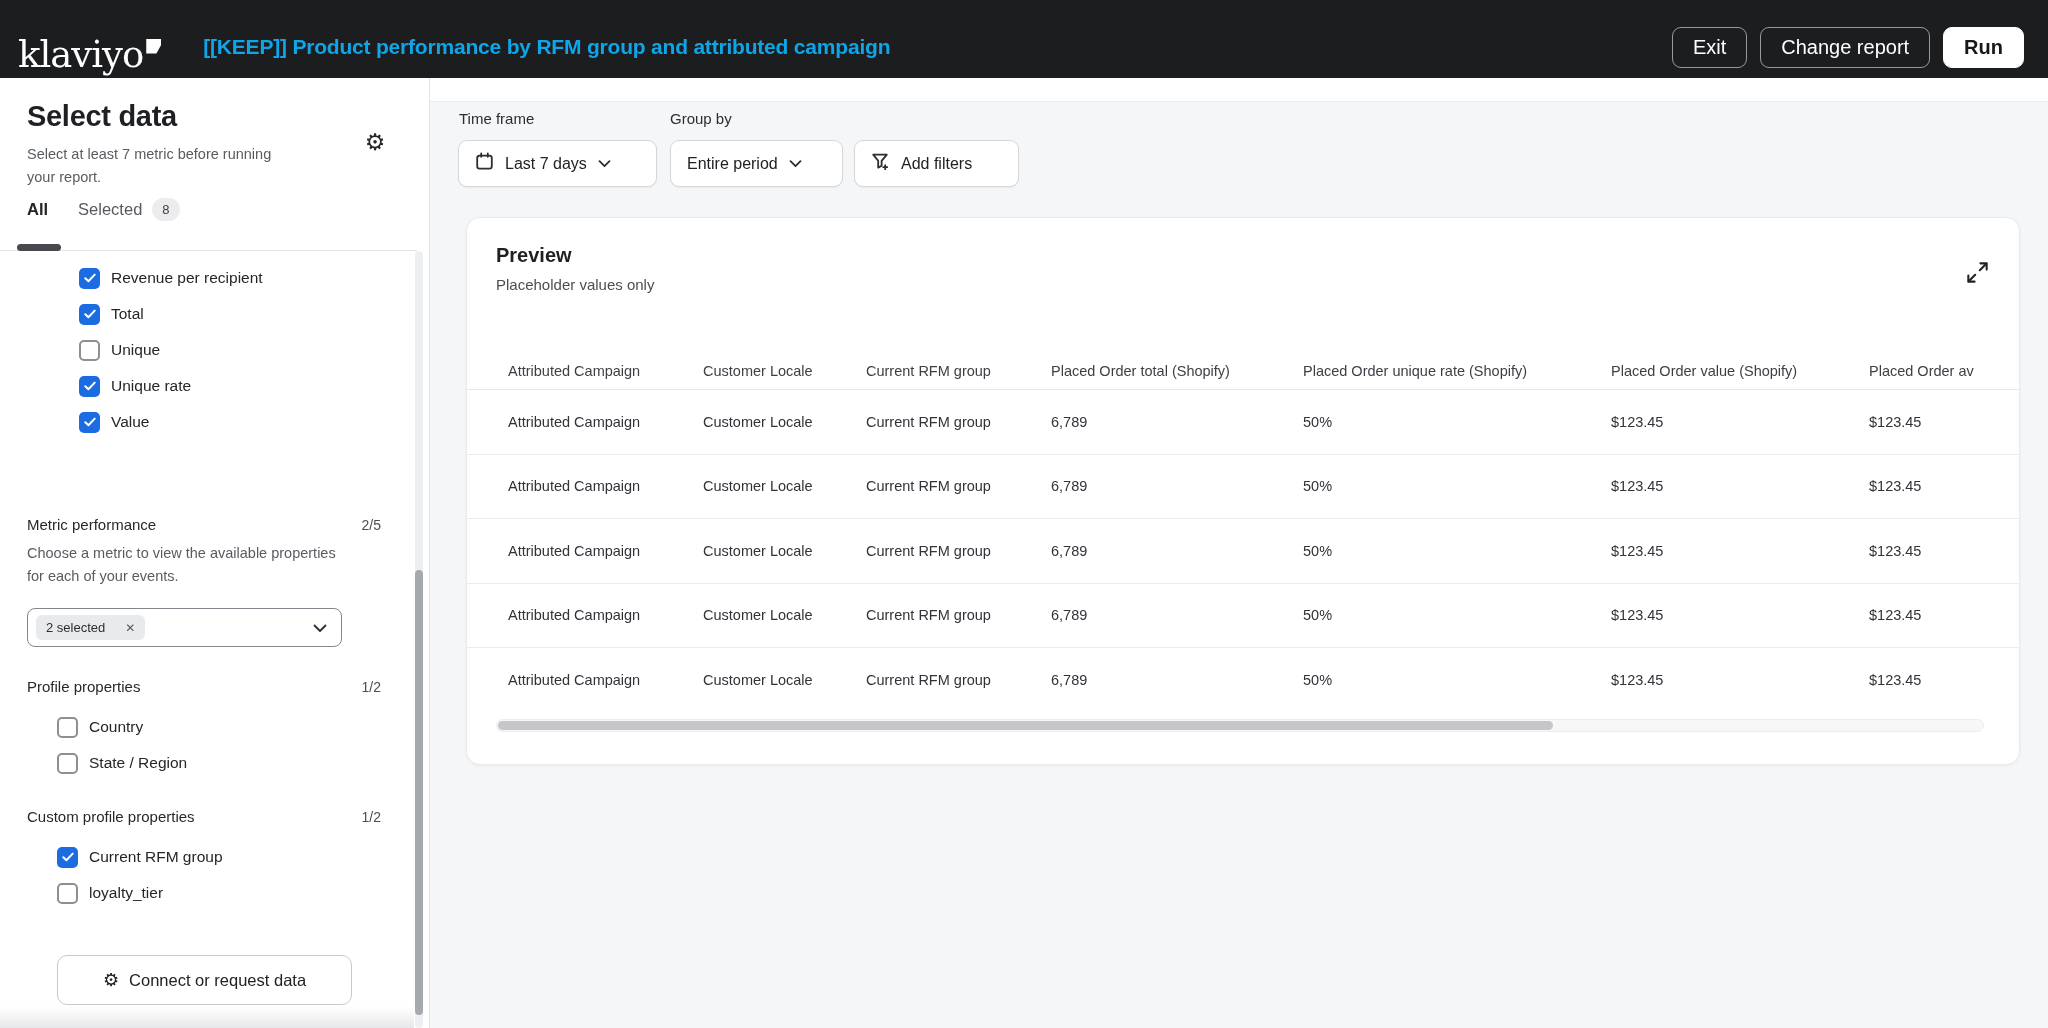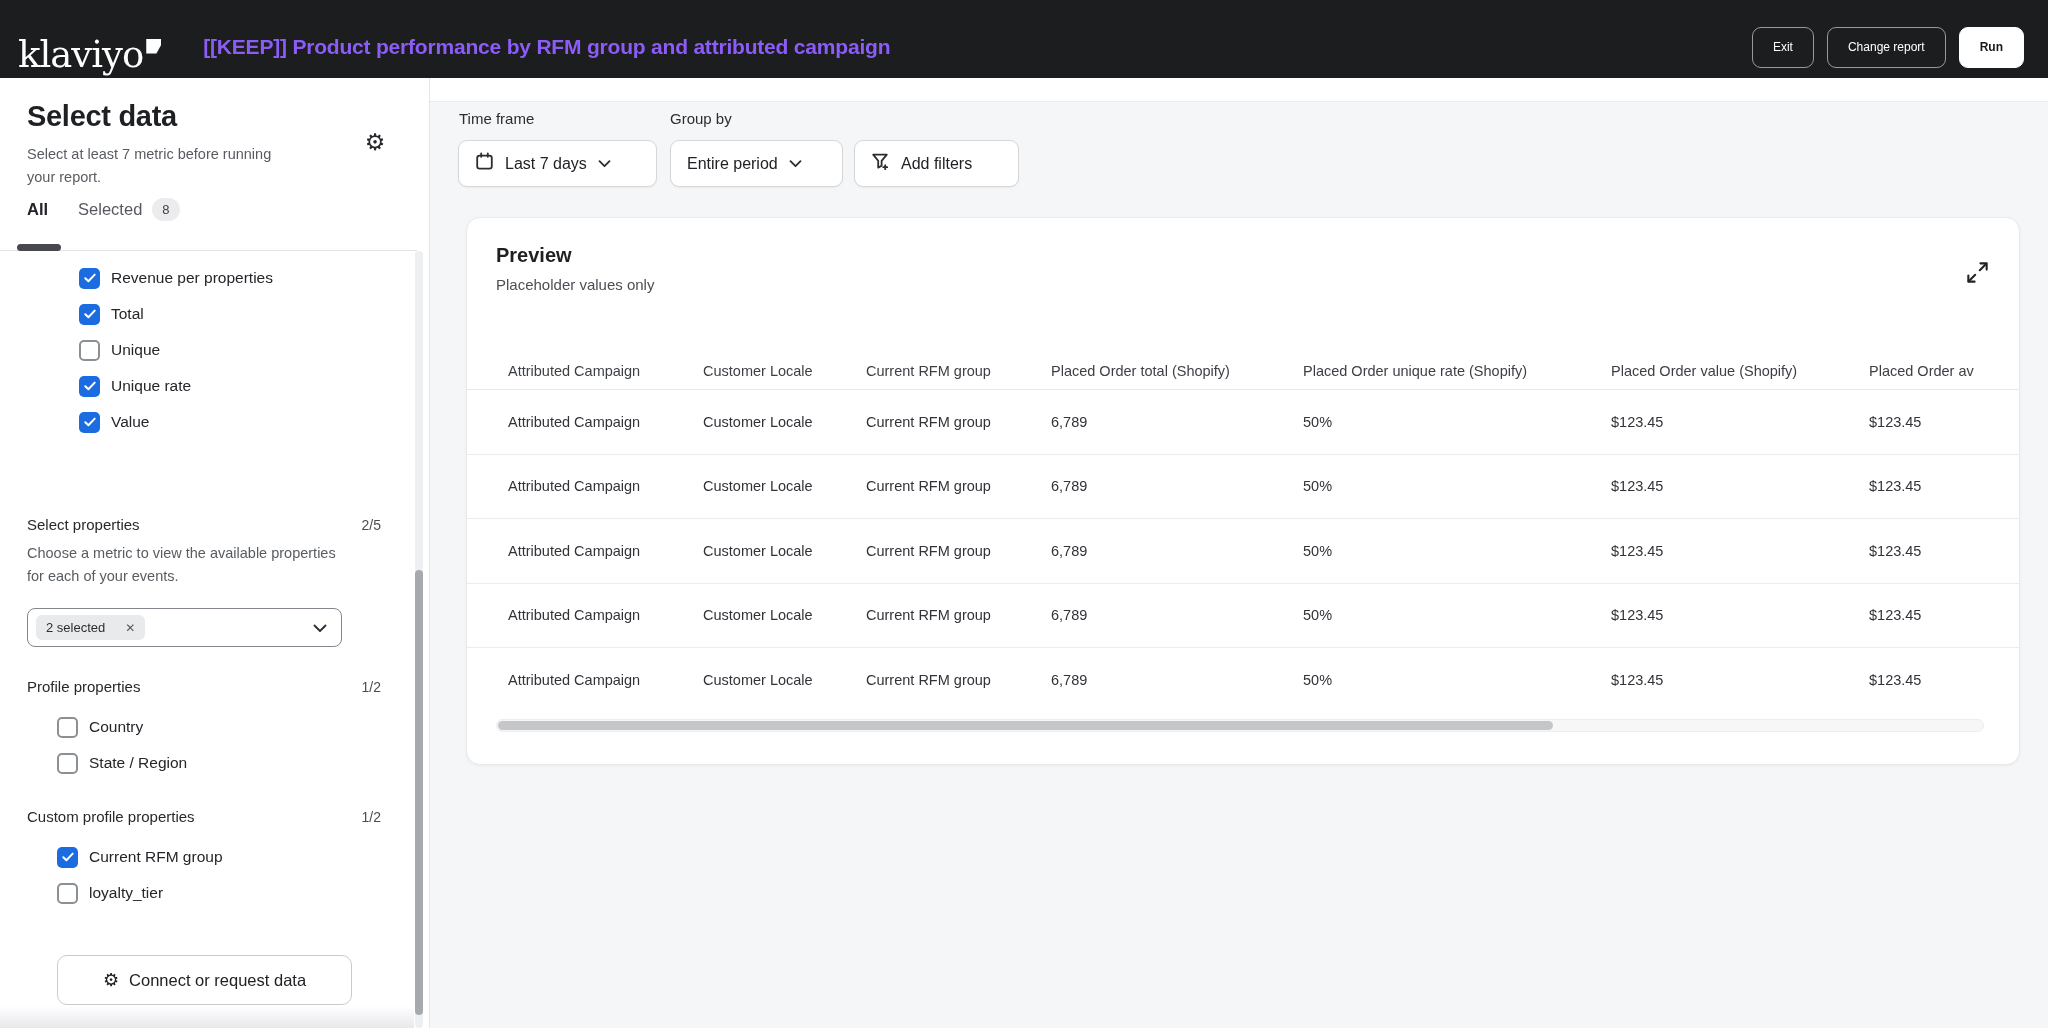--- a/index.html
+++ b/index.html
@@ -6,24 +6,24 @@
   html,body { background:#e9eaec; }
   body { font-family:"Liberation Sans", sans-serif; }
   .app { position:relative; width:2048px; height:1028px; background:#fff; overflow:hidden; }
 
   
   .topbar { position:absolute; top:0; left:0; width:2048px; height:94px; background:#1c1d1f; display:flex; align-items:center; }
   .logo-wrap { display:flex; align-items:flex-start; margin-left:18px; }
   .logo-text { color:#fff; font-family:"DejaVu Serif", serif; font-size:37px; letter-spacing:-1px; line-height:1; margin-top:14px; }
   .logo-flag { width:15px; height:15px; background:#fff; margin-left:3px; margin-top:17px;
                clip-path:polygon(0 0, 100% 0, 100% 42%, 68% 100%, 0 100%); }
-  .topbar-title { color:#8b5cf6; font-size:21px; font-weight:700; letter-spacing:-0.2px; margin-left:42px; }
+  .topbar-title { color:#0ea5e9; font-size:21px; font-weight:700; letter-spacing:-0.2px; margin-left:42px; }
   .topbar-actions { margin-left:auto; margin-right:24px; display:flex; gap:13px; }
   .tb-btn { height:41px; border-radius:9px; border:1px solid #97999d; background:transparent; color:#fff;
-            font-family:inherit; font-size:12px; font-weight:500; padding:0 20px; cursor:pointer; }
+            font-family:inherit; font-size:20px; font-weight:500; padding:0 20px; cursor:pointer; }
   .tb-btn.primary { background:#fff; border-color:#fff; color:#17181a; font-weight:600; }
 
   
   .body { position:absolute; top:78px; left:0; width:2048px; height:950px; display:flex; }
 
   
   .sidebar { position:relative; width:430px; height:950px; background:#fff; border-right:1px solid #e3e4e6; flex:0 0 auto; overflow:hidden; }
   .sb-title { position:absolute; top:22px; left:27px; font-size:29px; font-weight:700; color:#1e2023; letter-spacing:-0.3px; }
   .sb-gear { position:absolute; top:50px; right:40px; width:28px; height:28px; border:none; background:transparent; cursor:pointer;
              font-size:23px; line-height:26px; color:#26282c; text-align:center; }
@@ -134,21 +134,21 @@
       <div class="tab-underline"></div>
       <div class="tabs-divider"></div>
 
       <div class="sb-list" id="metric-list" style="top:182px;">
           <div class="cb-row indent2">
             <span class="cb on">
               <svg width="12" height="10" viewBox="0 0 12 10">
                 <path d="M1.3 5.2 L4.4 8.2 L10.7 1.6" fill="none" stroke="#fff" stroke-width="2" stroke-linecap="round" stroke-linejoin="round"></path>
               </svg>
             </span>
-            <span class="cb-label">Revenue per properties</span>
+            <span class="cb-label">Revenue per recipient</span>
           </div>
           <div class="cb-row indent2">
             <span class="cb on">
               <svg width="12" height="10" viewBox="0 0 12 10">
                 <path d="M1.3 5.2 L4.4 8.2 L10.7 1.6" fill="none" stroke="#fff" stroke-width="2" stroke-linecap="round" stroke-linejoin="round"></path>
               </svg>
             </span>
             <span class="cb-label">Total</span>
           </div>
           <div class="cb-row indent2">
@@ -168,21 +168,21 @@
               <svg width="12" height="10" viewBox="0 0 12 10">
                 <path d="M1.3 5.2 L4.4 8.2 L10.7 1.6" fill="none" stroke="#fff" stroke-width="2" stroke-linecap="round" stroke-linejoin="round"></path>
               </svg>
             </span>
             <span class="cb-label">Value</span>
           </div>
         </div>
 
 
       <div class="sec-head" style="top:438px;">
-        <span class="h">Select properties</span>
+        <span class="h">Metric performance</span>
         <span class="c">2/5</span>
       </div>
       <div class="sb-desc" style="top:464px;">Choose a metric to view the available properties for each of your events.</div>
 
       <div class="sb-select">
         <span class="sel-chip">
           <span>2 selected</span>
           <span class="x">✕</span>
         </span>
         <span class="chevron">

